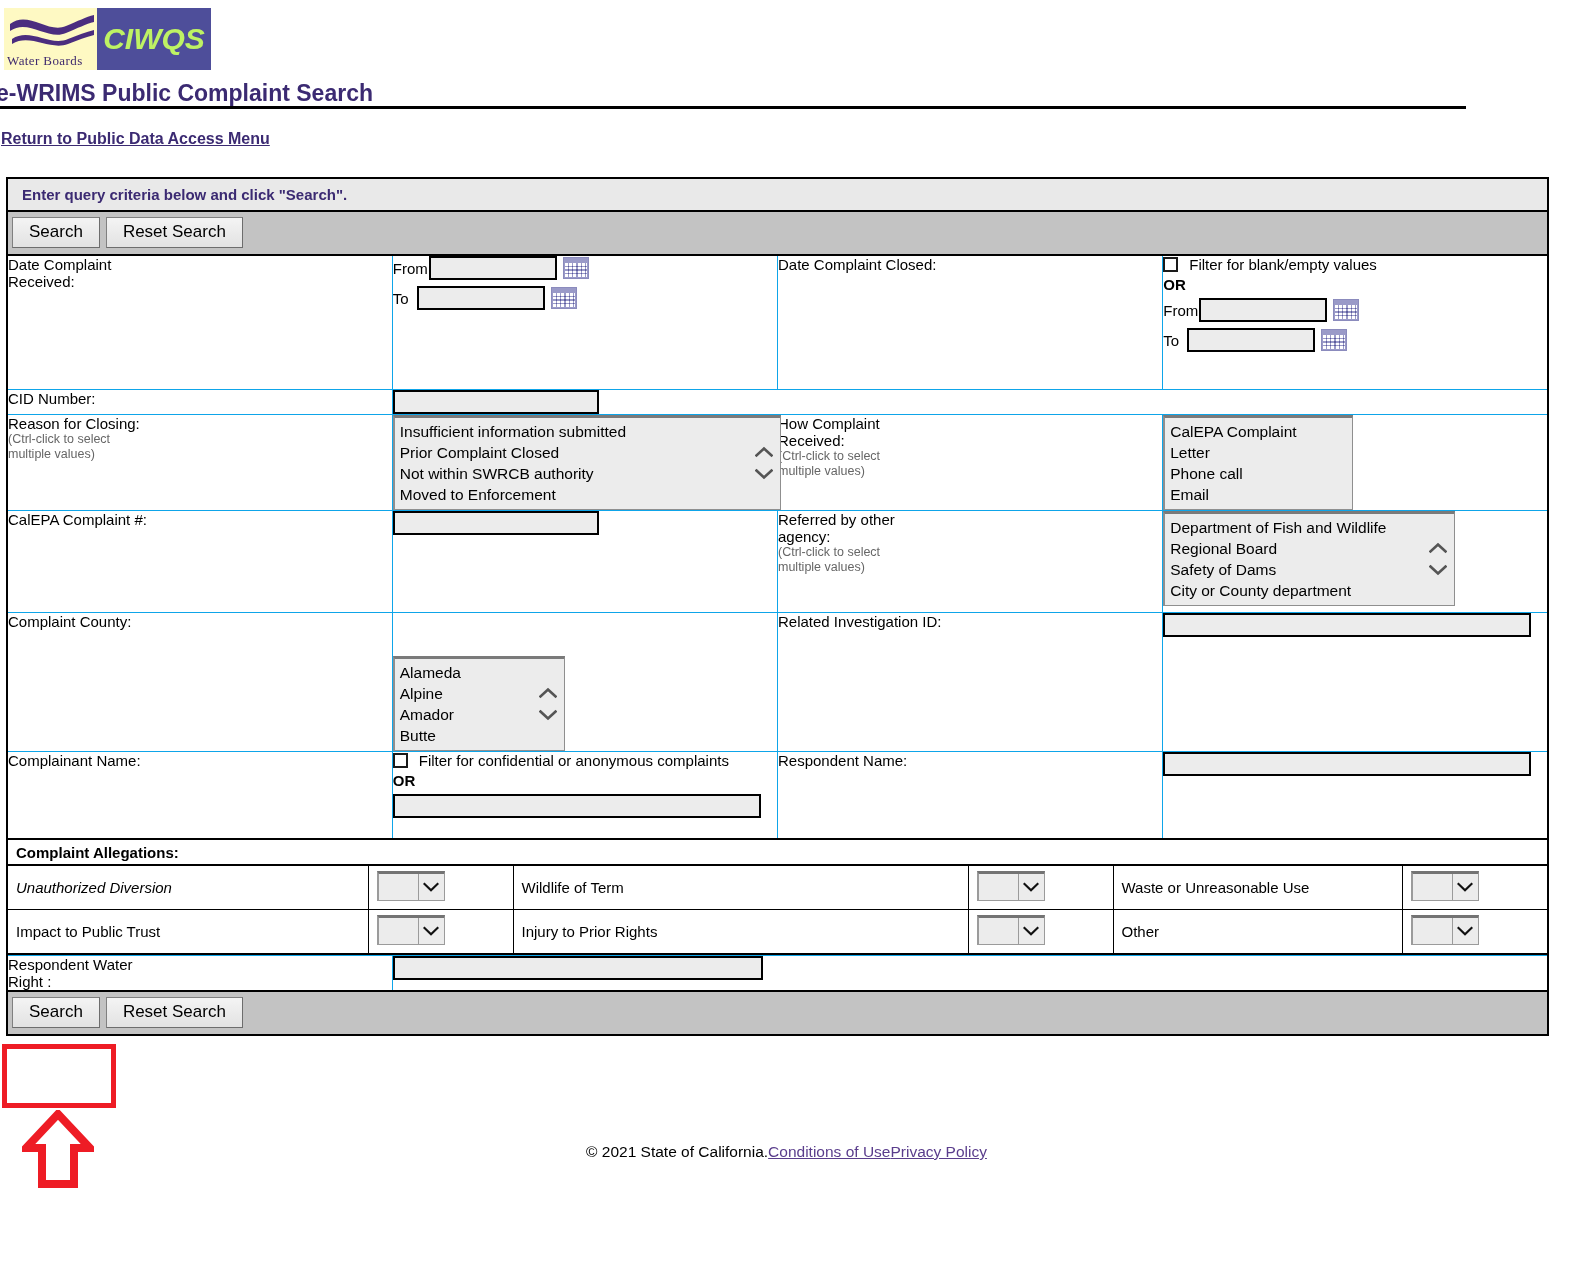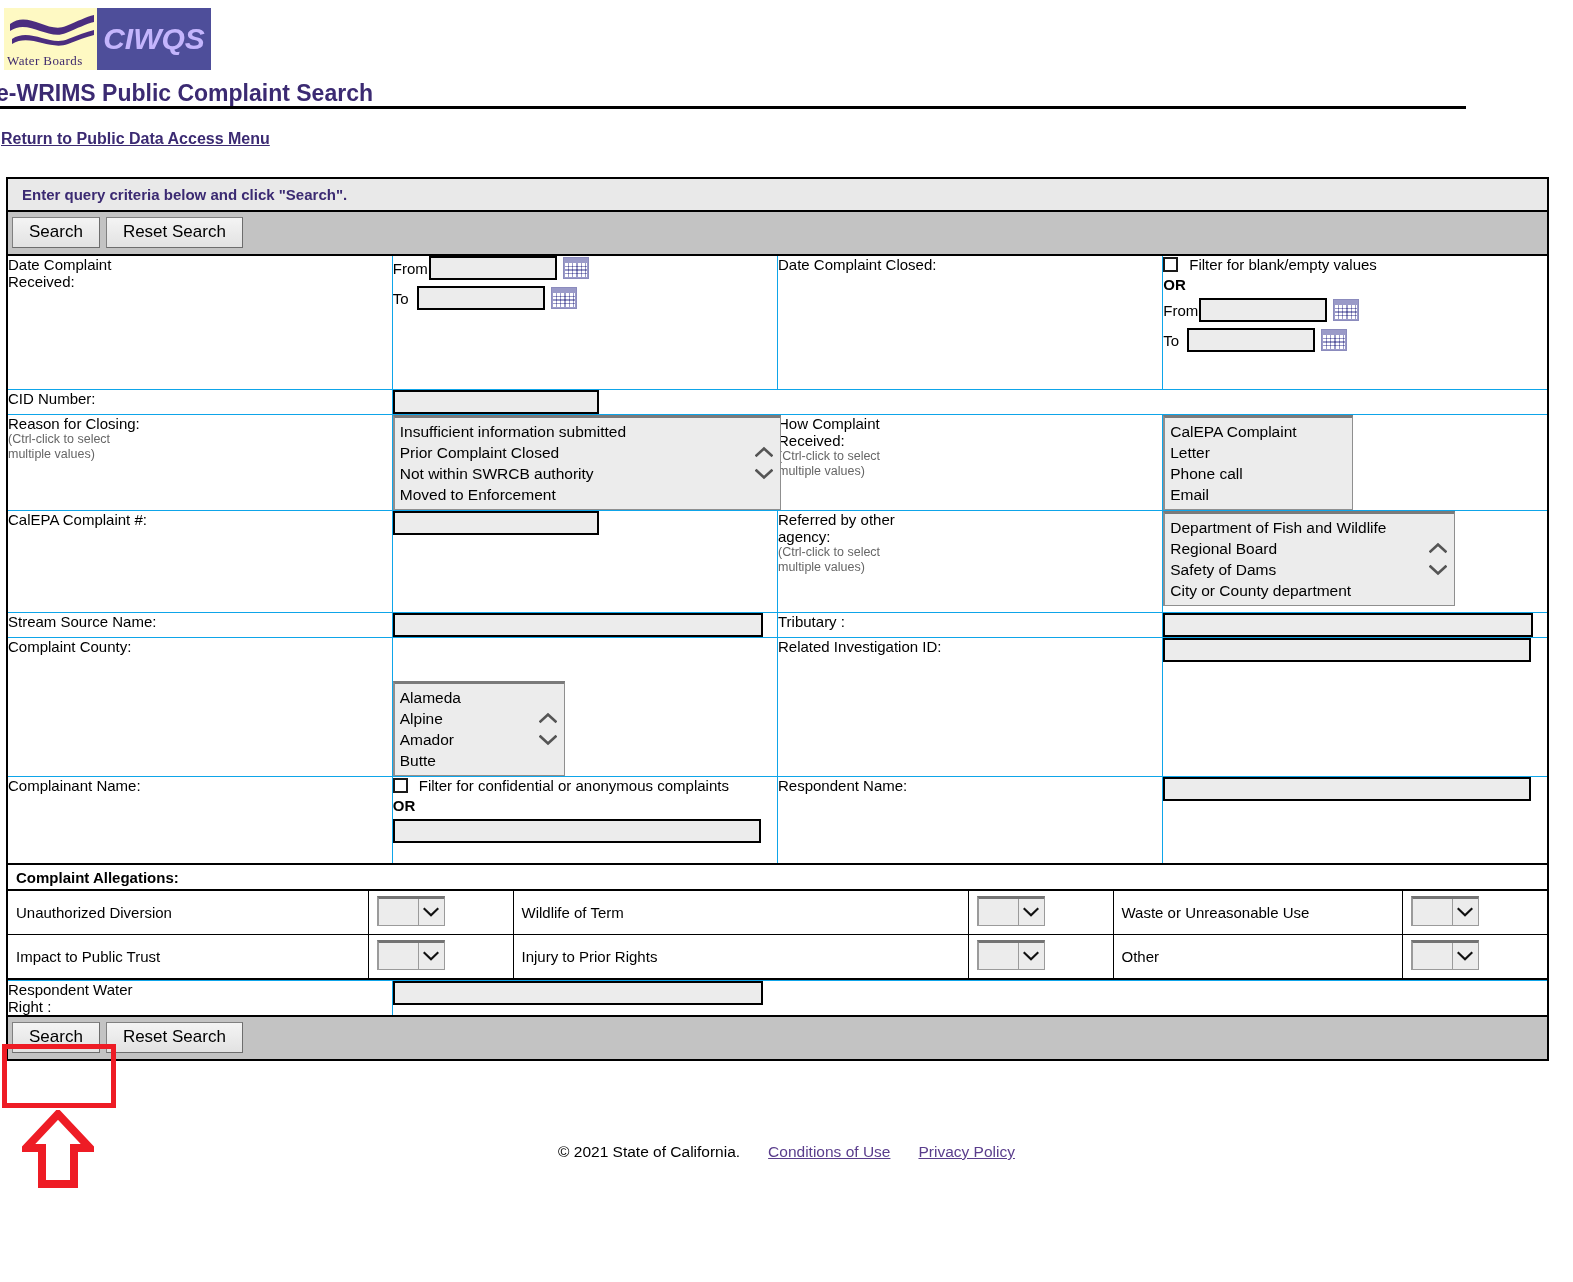--- a/index.html
+++ b/index.html
@@ -52,21 +52,21 @@
     background: #4e4e9a;
     display: flex;
     align-items: center;
     justify-content: center;
   }
   .logo-ciwqs {
     font-family: "Liberation Sans", sans-serif;
     font-style: italic;
     font-weight: bold;
     font-size: 30px;
-    color: #c4b5fd;
+    color: #bef264;
     letter-spacing: 0px;
   }
 
   .page-title {
     position: absolute;
     left: -4px;
     top: 80px;
     font-size: 23px;
     font-weight: bold;
     color: #3b2a72;
@@ -311,21 +311,21 @@
     left: 0;
     top: 1143px;
     width: 1573px;
     text-align: center;
     font-size: 15.5px;
     color: #000;
   }
   .footer a {
     color: #5a3d8c;
     text-decoration: underline;
-    margin-left: 28px;
+    margin-left: 0;
     cursor: pointer;
   }
 </style>
 </head>
 <body>
 
 <div class="logo-wrap">
   <div class="logo-left">
     <svg width="93" height="50" viewBox="0 0 93 50">
       <path d="M6 16 C24 2, 44 26, 62 18 C74 13, 82 9, 90 7 L90 14 C82 16, 74 20, 62 25 C44 33, 24 10, 6 23 Z" fill="#4b2d7f"></path>
@@ -459,30 +459,20 @@
                 <path d="M1.5 9 L9 2 L16.5 9" stroke="#555" stroke-width="2.6" fill="none" stroke-linecap="square"></path>
               </svg>
           <svg class="chev" viewBox="0 0 18 11">
                 <path d="M1.5 2 L9 9 L16.5 2" stroke="#555" stroke-width="2.6" fill="none" stroke-linecap="square"></path>
               </svg>
         </span>
       </div>
     </td>
   </tr>
 
-  <tr>
-    <td class="lbl">Stream Source Name:</td>
-    <td class="cellpad">
-      <span class="tinput w-stream"></span>
-    </td>
-    <td class="lbl">Tributary :</td>
-    <td class="cellpad">
-      <span class="tinput w-trib"></span>
-    </td>
-  </tr>
 
   <tr>
     <td class="lbl">Complaint County:</td>
     <td class="cellpad" style="height:100px">
       <div class="listbox lb-county">
         <div class="opt">Alameda</div>
         <div class="opt">Alpine</div>
         <div class="opt">Amador</div>
         <div class="opt">Butte</div>
         <span class="lb-arrows">
@@ -516,21 +506,21 @@
       <span class="tinput w-resp"></span>
     </td>
   </tr>
 
   <tr>
     <td colspan="4" style="padding:0; border-top:2px solid #000;">
       <div class="alleg-header">Complaint Allegations:</div>
       <table class="alleg-table">
         <tbody>
               <tr>
-          <td style="width:360px; border-left:none;">Unauthorized Diversion</td>
+          <td style="width:360px; border-left:none;font-style:italic;">Unauthorized Diversion</td>
           <td class="sel-cell" style="width:145px">
             <span class="sel">
               <span class="sel-btn">
                 <svg viewBox="0 0 16 10">
                         <path d="M1.5 2 L8 8.2 L14.5 2" stroke="#111" stroke-width="2.2" fill="none" stroke-linecap="square"></path>
                       </svg>
               </span>
             </span>
           </td>
           <td style="width:455px">Wildlife of Term</td>

